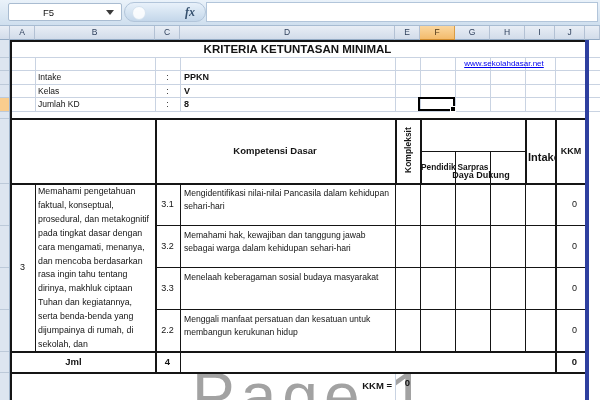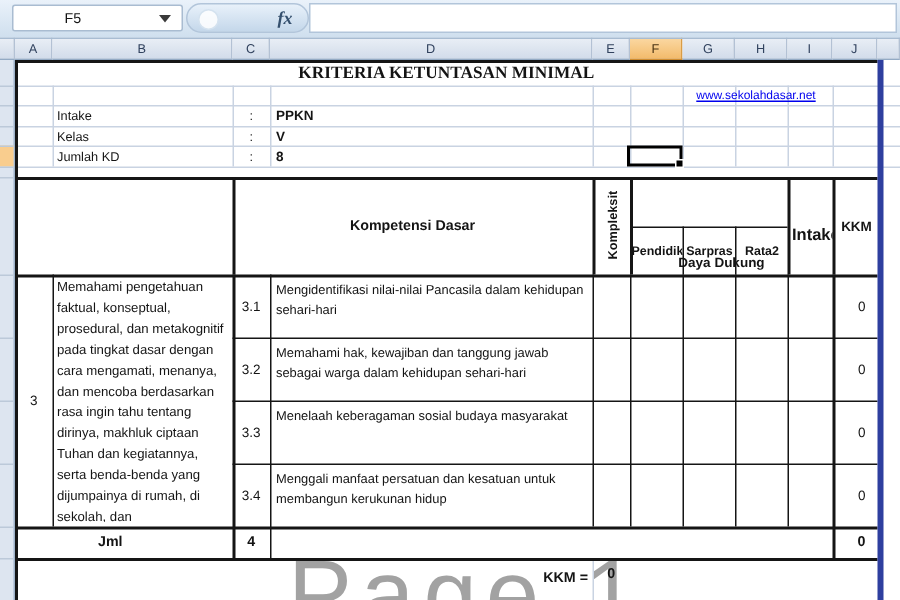--- a/index.html
+++ b/index.html
@@ -127,21 +127,21 @@
   <div class="line" style="left:525px;top:183px;width:1px;height:168px;"></div>
   <div class="line" style="left:555px;top:183px;width:2px;height:189px;"></div>
   <div class="line" style="left:155px;top:225px;width:430px;height:1px;"></div>
   <div class="line" style="left:155px;top:267px;width:430px;height:1px;"></div>
   <div class="line" style="left:155px;top:309px;width:430px;height:1px;"></div>
   <div class="line" style="left:10px;top:351px;width:575px;height:2px;"></div>
   <div class="line" style="left:10px;top:372px;width:575px;height:2px;"></div>
 
   <div class="abs" style="left:585px;top:40px;width:4px;height:360px;background:#2E3F9F;z-index:13;"></div>
 
-  <div class="cell bold" style="left:10px;top:41px;width:575px;height:15px;font-size:11.5px;font-family:Liberation Serif, serif;">KRITERIA KETUNTASAN MINIMAL</div>
+  <div class="cell bold" style="left:10px;top:41px;width:575px;height:15px;font-size:11.5px;">KRITERIA KETUNTASAN MINIMAL</div>
   <a class="lnk cell" style="left:448px;top:58px;width:112px;height:11px;font-size:8px;" href="#">www.sekolahdasar.net</a>
 
   <div class="cell left" style="left:38px;top:71px;width:110px;height:12px;font-size:8.5px;">Intake</div>
   <div class="cell" style="left:155px;top:71px;width:25px;height:12px;font-size:8.5px;">:</div>
   <div class="cell left" style="left:38px;top:85px;width:110px;height:12px;font-size:8.5px;">Kelas</div>
 
   <div class="cell left bold" style="left:184px;top:70px;width:120px;height:13px;font-size:9px;">PPKN</div>
   <div class="cell" style="left:155px;top:85px;width:25px;height:12px;font-size:8.5px;">:</div>
   <div class="cell left bold" style="left:184px;top:84px;width:120px;height:13px;font-size:9px;">V</div>
 
@@ -151,40 +151,39 @@
 
   <div id="selbox">
       <div id="selhandle"></div>
     </div>
 
   <div class="cell bold" style="left:155px;top:118px;width:240px;height:65px;font-size:9.5px;">Kompetensi Dasar</div>
   <div class="cell bold vtext" style="left:396px;top:119px;width:24px;height:63px;font-size:8.5px;overflow:hidden;">Kompleksit</div>
   <div class="cell bold" style="left:420px;top:118px;width:122px;height:33px;font-size:9px;margin-top:40px;">Daya Dukung</div>
   <div class="cell bold" style="left:456px;top:151px;width:34px;height:32px;font-size:8.3px;overflow:hidden;">Sarpras</div>
   <div class="cell bold left" style="left:420px;top:151px;width:35px;height:32px;font-size:8.3px;overflow:hidden;padding-left:1px;box-sizing:border-box;">Pendidik</div>
-  <div class="cell bold" style="left:491px;top:151px;width:34px;height:32px;font-size:8.3px;overflow:hidden;">Rata2</div>
   <div class="cell bold left" style="left:527px;top:118px;width:28px;height:78px;font-size:11px;overflow:hidden;padding-left:1px;box-sizing:border-box;">Intake</div>
   <div class="cell bold" style="left:557px;top:118px;width:28px;height:65px;font-size:9px;">KKM</div>
 
   <div class="cell" style="left:10px;top:183px;width:25px;height:168px;font-size:9px;">3</div>
   <div class="abs" style="left:38px;top:185px;width:114px;height:163px;font-size:8.8px;line-height:13.9px;overflow:hidden;z-index:15;">Memahami pengetahuan faktual, konseptual, prosedural, dan metakognitif pada tingkat dasar dengan cara mengamati, menanya, dan mencoba berdasarkan rasa ingin tahu tentang dirinya, makhluk ciptaan Tuhan dan kegiatannya, serta benda-benda yang dijumpainya di rumah, di sekolah, dan</div>
 
   <div class="cell" style="left:155px;top:183px;width:25px;height:42px;font-size:9px;">3.1</div>
   <div class="abs" style="left:184px;top:187px;width:206px;height:36px;font-size:8.6px;line-height:13px;overflow:hidden;z-index:15;">Mengidentifikasi nilai-nilai Pancasila dalam kehidupan sehari-hari</div>
   <div class="cell right" style="left:553px;top:183px;width:28px;height:42px;font-size:9px;padding-right:4px;box-sizing:border-box;">0</div>
 
   <div class="cell" style="left:155px;top:225px;width:25px;height:42px;font-size:9px;">3.2</div>
   <div class="abs" style="left:184px;top:229px;width:206px;height:36px;font-size:8.6px;line-height:13px;overflow:hidden;z-index:15;">Memahami hak, kewajiban dan tanggung jawab sebagai warga dalam kehidupan sehari-hari</div>
   <div class="cell right" style="left:553px;top:225px;width:28px;height:42px;font-size:9px;padding-right:4px;box-sizing:border-box;">0</div>
 
   <div class="cell" style="left:155px;top:267px;width:25px;height:42px;font-size:9px;">3.3</div>
   <div class="abs" style="left:184px;top:271px;width:206px;height:36px;font-size:8.6px;line-height:13px;overflow:hidden;z-index:15;">Menelaah keberagaman sosial budaya masyarakat</div>
   <div class="cell right" style="left:553px;top:267px;width:28px;height:42px;font-size:9px;padding-right:4px;box-sizing:border-box;">0</div>
 
-  <div class="cell" style="left:155px;top:309px;width:25px;height:42px;font-size:9px;">3.4</div>
+  <div class="cell" style="left:155px;top:309px;width:25px;height:42px;font-size:9px;">2.2</div>
   <div class="abs" style="left:184px;top:313px;width:206px;height:36px;font-size:8.6px;line-height:13px;overflow:hidden;z-index:15;">Menggali manfaat persatuan dan kesatuan untuk membangun kerukunan hidup</div>
   <div class="cell right" style="left:553px;top:309px;width:28px;height:42px;font-size:9px;padding-right:4px;box-sizing:border-box;">0</div>
 
   <div class="cell bold" style="left:10px;top:351px;width:127px;height:21px;font-size:9.5px;">Jml</div>
   <div class="cell bold" style="left:155px;top:351px;width:25px;height:21px;font-size:9.5px;">4</div>
   <div class="cell bold right" style="left:553px;top:351px;width:28px;height:21px;font-size:9.5px;padding-right:4px;box-sizing:border-box;">0</div>
 
   <div class="cell bold right" style="left:300px;top:378px;width:92px;height:15px;font-size:9.5px;z-index:16;">KKM =</div>
   <div class="cell bold" style="left:395px;top:375px;width:25px;height:15px;font-size:9.5px;z-index:16;">0</div>
 

